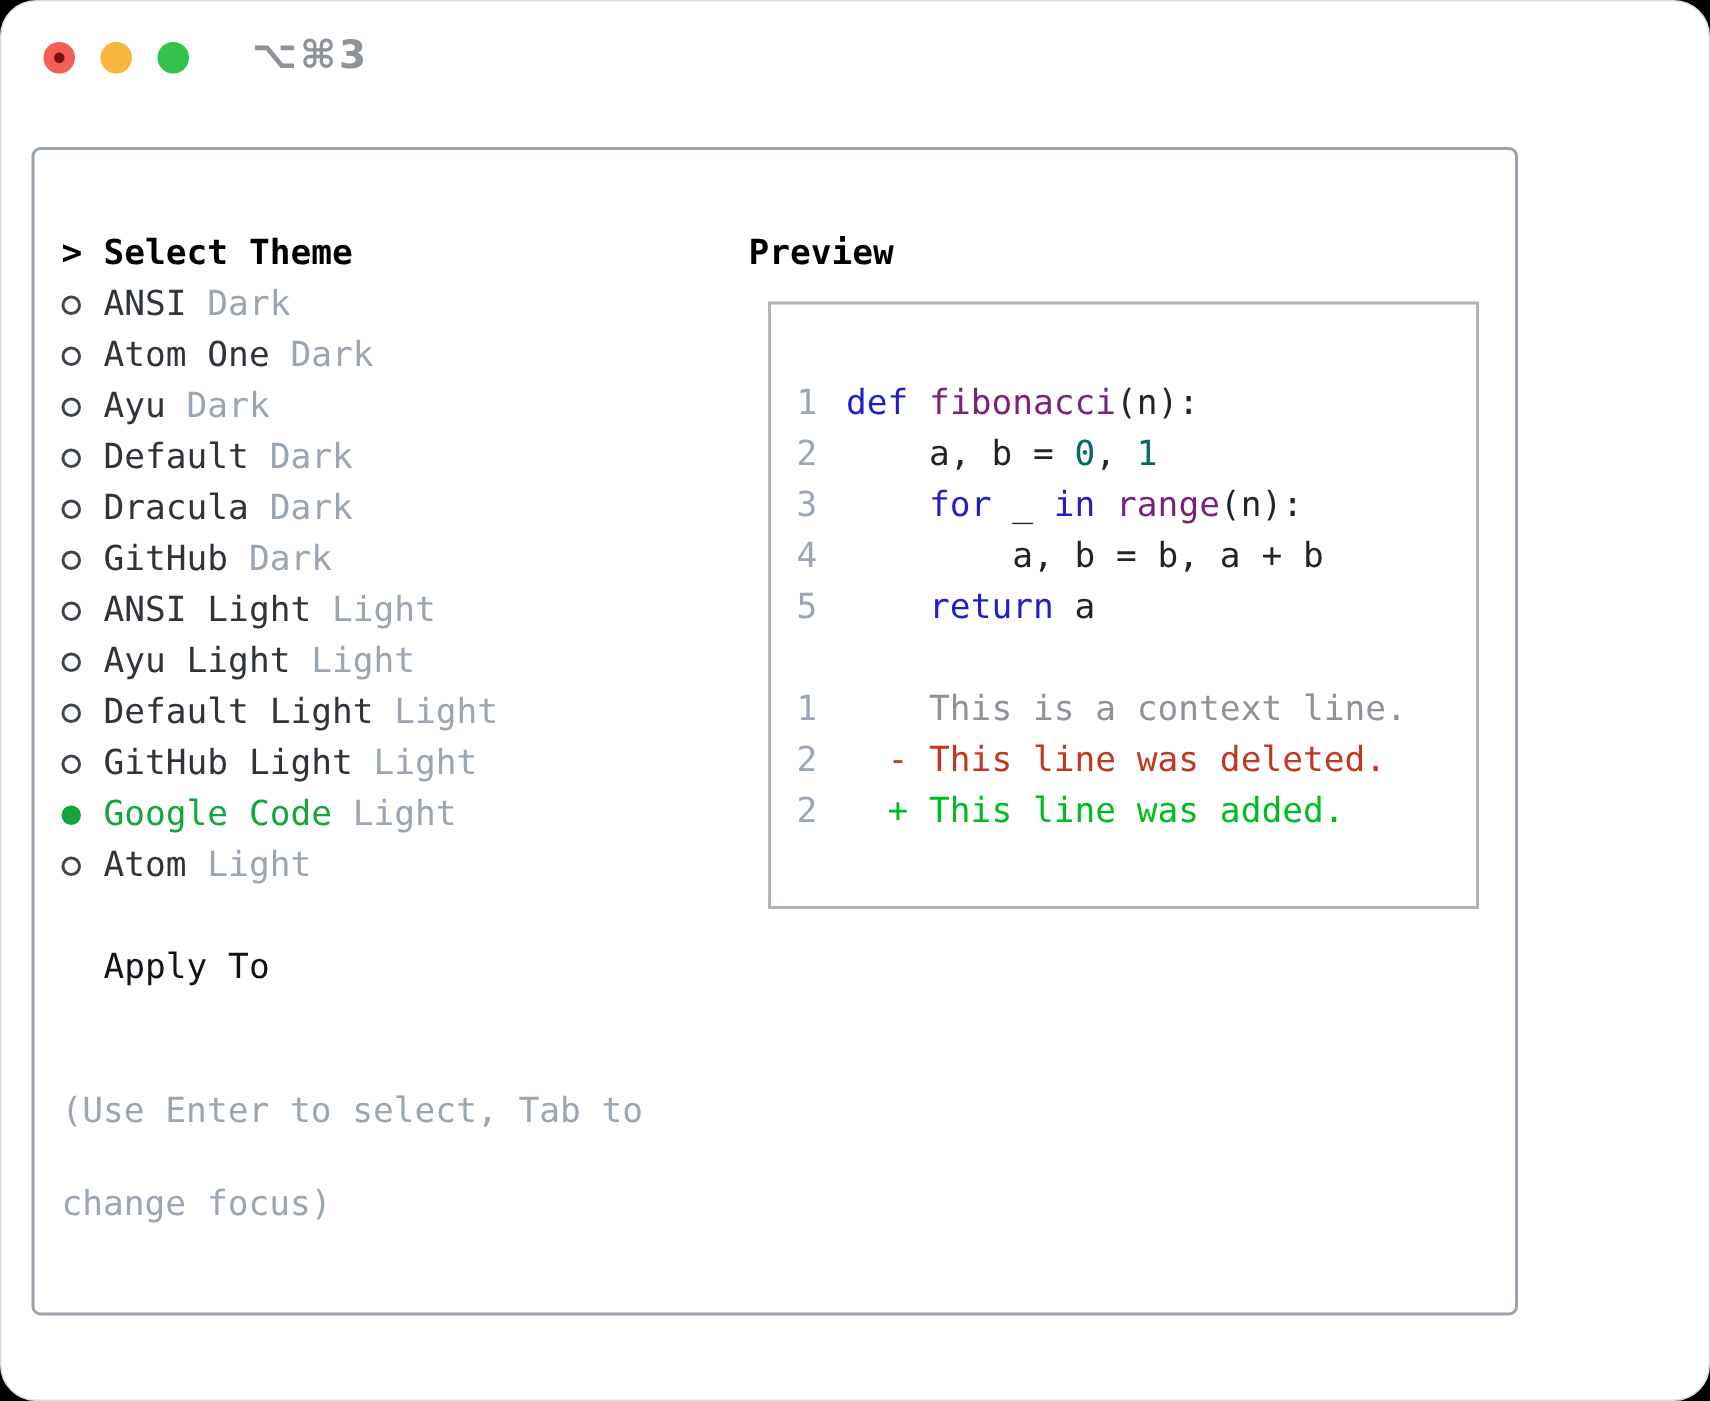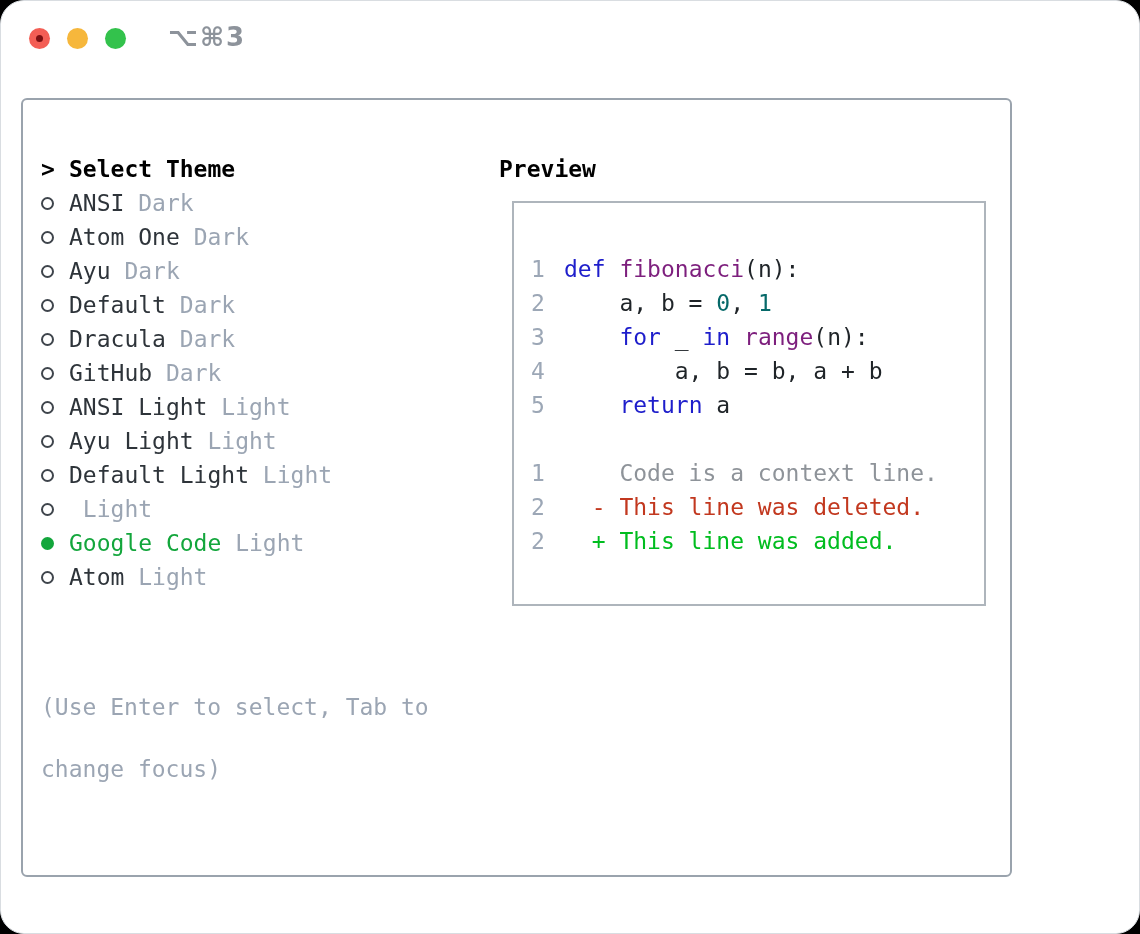--- a/index.html
+++ b/index.html
@@ -82,47 +82,51 @@
       <div id="theme-list">
           <div class="row"><span class="marker-cell"><span class="circle"></span></span><span class="">ANSI</span><span class="tag">Dark</span></div>
           <div class="row"><span class="marker-cell"><span class="circle"></span></span><span class="">Atom One</span><span class="tag">Dark</span></div>
           <div class="row"><span class="marker-cell"><span class="circle"></span></span><span class="">Ayu</span><span class="tag">Dark</span></div>
           <div class="row"><span class="marker-cell"><span class="circle"></span></span><span class="">Default</span><span class="tag">Dark</span></div>
           <div class="row"><span class="marker-cell"><span class="circle"></span></span><span class="">Dracula</span><span class="tag">Dark</span></div>
           <div class="row"><span class="marker-cell"><span class="circle"></span></span><span class="">GitHub</span><span class="tag">Dark</span></div>
           <div class="row"><span class="marker-cell"><span class="circle"></span></span><span class="">ANSI Light</span><span class="tag">Light</span></div>
           <div class="row"><span class="marker-cell"><span class="circle"></span></span><span class="">Ayu Light</span><span class="tag">Light</span></div>
           <div class="row"><span class="marker-cell"><span class="circle"></span></span><span class="">Default Light</span><span class="tag">Light</span></div>
-          <div class="row"><span class="marker-cell"><span class="circle"></span></span><span class="tag">Light</span></div>
+          <div class="row"><span class="marker-cell"><span class="circle"></span></span><span class="">GitHub Light</span><span class="tag">Light</span></div>
           <div class="row"><span class="marker-cell"><span class="circle filled"></span></span><span class="sel">Google Code</span><span class="tag">Light</span></div>
           <div class="row"><span class="marker-cell"><span class="circle"></span></span><span class="">Atom</span><span class="tag">Light</span></div>
         </div>
 
       <div class="spacer"></div>
 
+      <div class="row">
+        <span class="marker-cell"></span>
+        <span class="subhdr">Apply To</span>
+      </div>
 
 
       <div class="spacer"></div>
 
       <div class="row hint">(Use Enter to select, Tab to</div>
       <div class="row hint">change focus)</div>
     </div>
 
     <div class="preview-title">Preview</div>
 
     <div class="preview-box">
       <div id="code-block">
           <div class="prow"><span class="lnum">1</span><span class="tok-kw">def</span><span class="tok-pln"> </span><span class="tok-typ">fibonacci</span><span class="tok-pln">(n):</span></div>
           <div class="prow"><span class="lnum">2</span><span class="tok-pln">    a, b = </span><span class="tok-lit">0</span><span class="tok-pln">, </span><span class="tok-lit">1</span></div>
           <div class="prow"><span class="lnum">3</span><span class="tok-pln">    </span><span class="tok-kw">for</span><span class="tok-pln"> _ </span><span class="tok-kw">in</span><span class="tok-pln"> </span><span class="tok-typ">range</span><span class="tok-pln">(n):</span></div>
           <div class="prow"><span class="lnum">4</span><span class="tok-pln">        a, b = b, a + b</span></div>
           <div class="prow"><span class="lnum">5</span><span class="tok-pln">    </span><span class="tok-kw">return</span><span class="tok-pln"> a</span></div>
         </div>
       <div class="prow"></div>
       <div id="diff-block">
-          <div class="prow"><span class="lnum">1</span><span class="diff-context">    Code is a context line.</span></div>
+          <div class="prow"><span class="lnum">1</span><span class="diff-context">    This is a context line.</span></div>
           <div class="prow"><span class="lnum">2</span><span class="diff-deleted">  - This line was deleted.</span></div>
           <div class="prow"><span class="lnum">2</span><span class="diff-added">  + This line was added.</span></div>
         </div>
     </div>
 
   </div>
 </div>
 
 </body></html>

